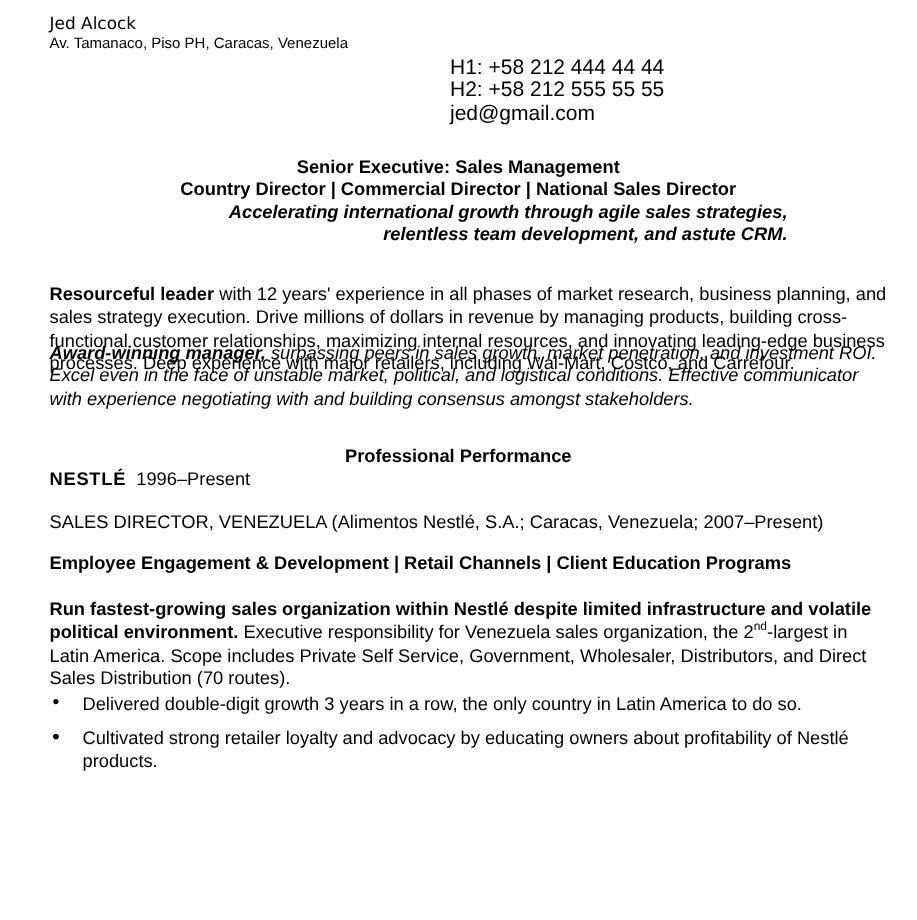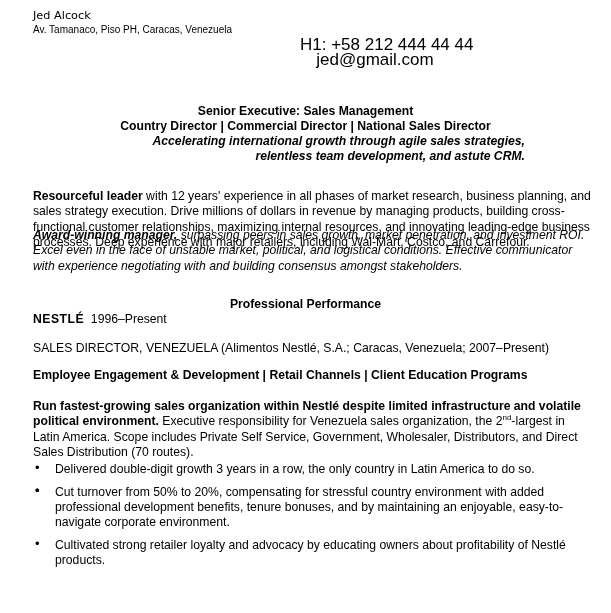--- a/index.html
+++ b/index.html
@@ -3,38 +3,39 @@
   <meta charset="utf-8">
   <style>
     html, body { margin: 0; padding: 0; background: #ffffff; }
     body {
       width: 611px; height: 613px; overflow: hidden; position: relative;
       font-family: "Liberation Sans", sans-serif; font-size: 12.2px; color: #000;
     }
     .abs { position: absolute; white-space: nowrap; text-align: right; }
     .name { font-family: "DejaVu Sans", sans-serif; font-size: 11.3px; left: 33px; top: 9px; }
     .addr { left: 33px; top: 24px; font-size: 10px; }
-    .contact { position: absolute; left: 300px; width: 150px; text-align: center; top: 37px; line-height: 15.3px; font-size: 17px; }
+    .contact { position: absolute; left: 300px; width: 150px; text-align: left; top: 37px; line-height: 15.3px; font-size: 14px; }
     .contact div { white-space: nowrap; }
     .center { position: absolute; left: 0; width: 611px; text-align: center; font-size: 12.2px; line-height: 15.3px; }
     .bold { font-weight: bold; }
     .para { position: absolute; left: 33px; width: 560px; line-height: 15.3px; font-size: 12.2px; }
     .tagline { position: absolute; left: 100px; width: 420px; text-align: right; font-style: italic; font-weight: bold; line-height: 15.3px; font-size: 12.2px; }
     ul.bullets { position: absolute; left: 33px; top: 462px; width: 560px; margin: 0; padding: 0; list-style: none; }
     ul.bullets li { position: relative; padding-left: 22px; line-height: 15.3px; margin-bottom: 7.5px; font-size: 12.2px; }
     ul.bullets li .dot { position: absolute; left: 2px; top: -2px; font-size: 13px; }
   </style>
 </head>
 <body>
 
 <div class="abs name">Jed Alcock</div>
 <div class="abs addr">Av. Tamanaco, Piso PH, Caracas, Venezuela</div>
 
 <div class="contact">
   <div>H1: +58 212 444 44 44</div>
+  <div>H2: +58 212 555 55 55</div>
   <div>jed@gmail.com</div>
 </div>
 
 <div class="center bold" style="top:104px;">Senior Executive: Sales Management</div>
 <div class="center bold" style="top:119px;">Country Director | Commercial Director | National Sales Director</div>
 <div class="tagline" style="top:134px; left:95px; width:430px;">Accelerating international growth through agile sales strategies, relentless team development, and astute CRM.</div>
 
 <div class="para" style="top:189px;">
   <span class="bold">Resourceful leader</span><span> with 12 years' experience in all phases of market research, business planning, and sales strategy execution. Drive millions of dollars in revenue by managing products, building cross-functional customer relationships, maximizing internal resources, and innovating leading-edge business processes. Deep experience with major retailers, including Wal-Mart, Costco, and Carrefour.</span>
 </div>
@@ -60,19 +61,18 @@
 <ul class="bullets">
   <li>
     <span class="dot">•</span>
     <span>Delivered double-digit growth 3 years in a row, the only country in Latin America to do so.</span>
   </li>
   <li>
     <span class="dot">•</span>
   </li>
   <li>
     <span class="dot">•</span>
-    <span>Cut turnover from 50% to 20%, compensating for stressful country environment with added professional development benefits, tenure bonuses, and by maintaining an enjoyable, easy-to-navigate corporate environment.</span>
   </li>
   <li>
     <span class="dot">•</span>
     <span>Cultivated strong retailer loyalty and advocacy by educating owners about profitability of Nestlé products.</span>
   </li>
 </ul>
 
 </body></html>

